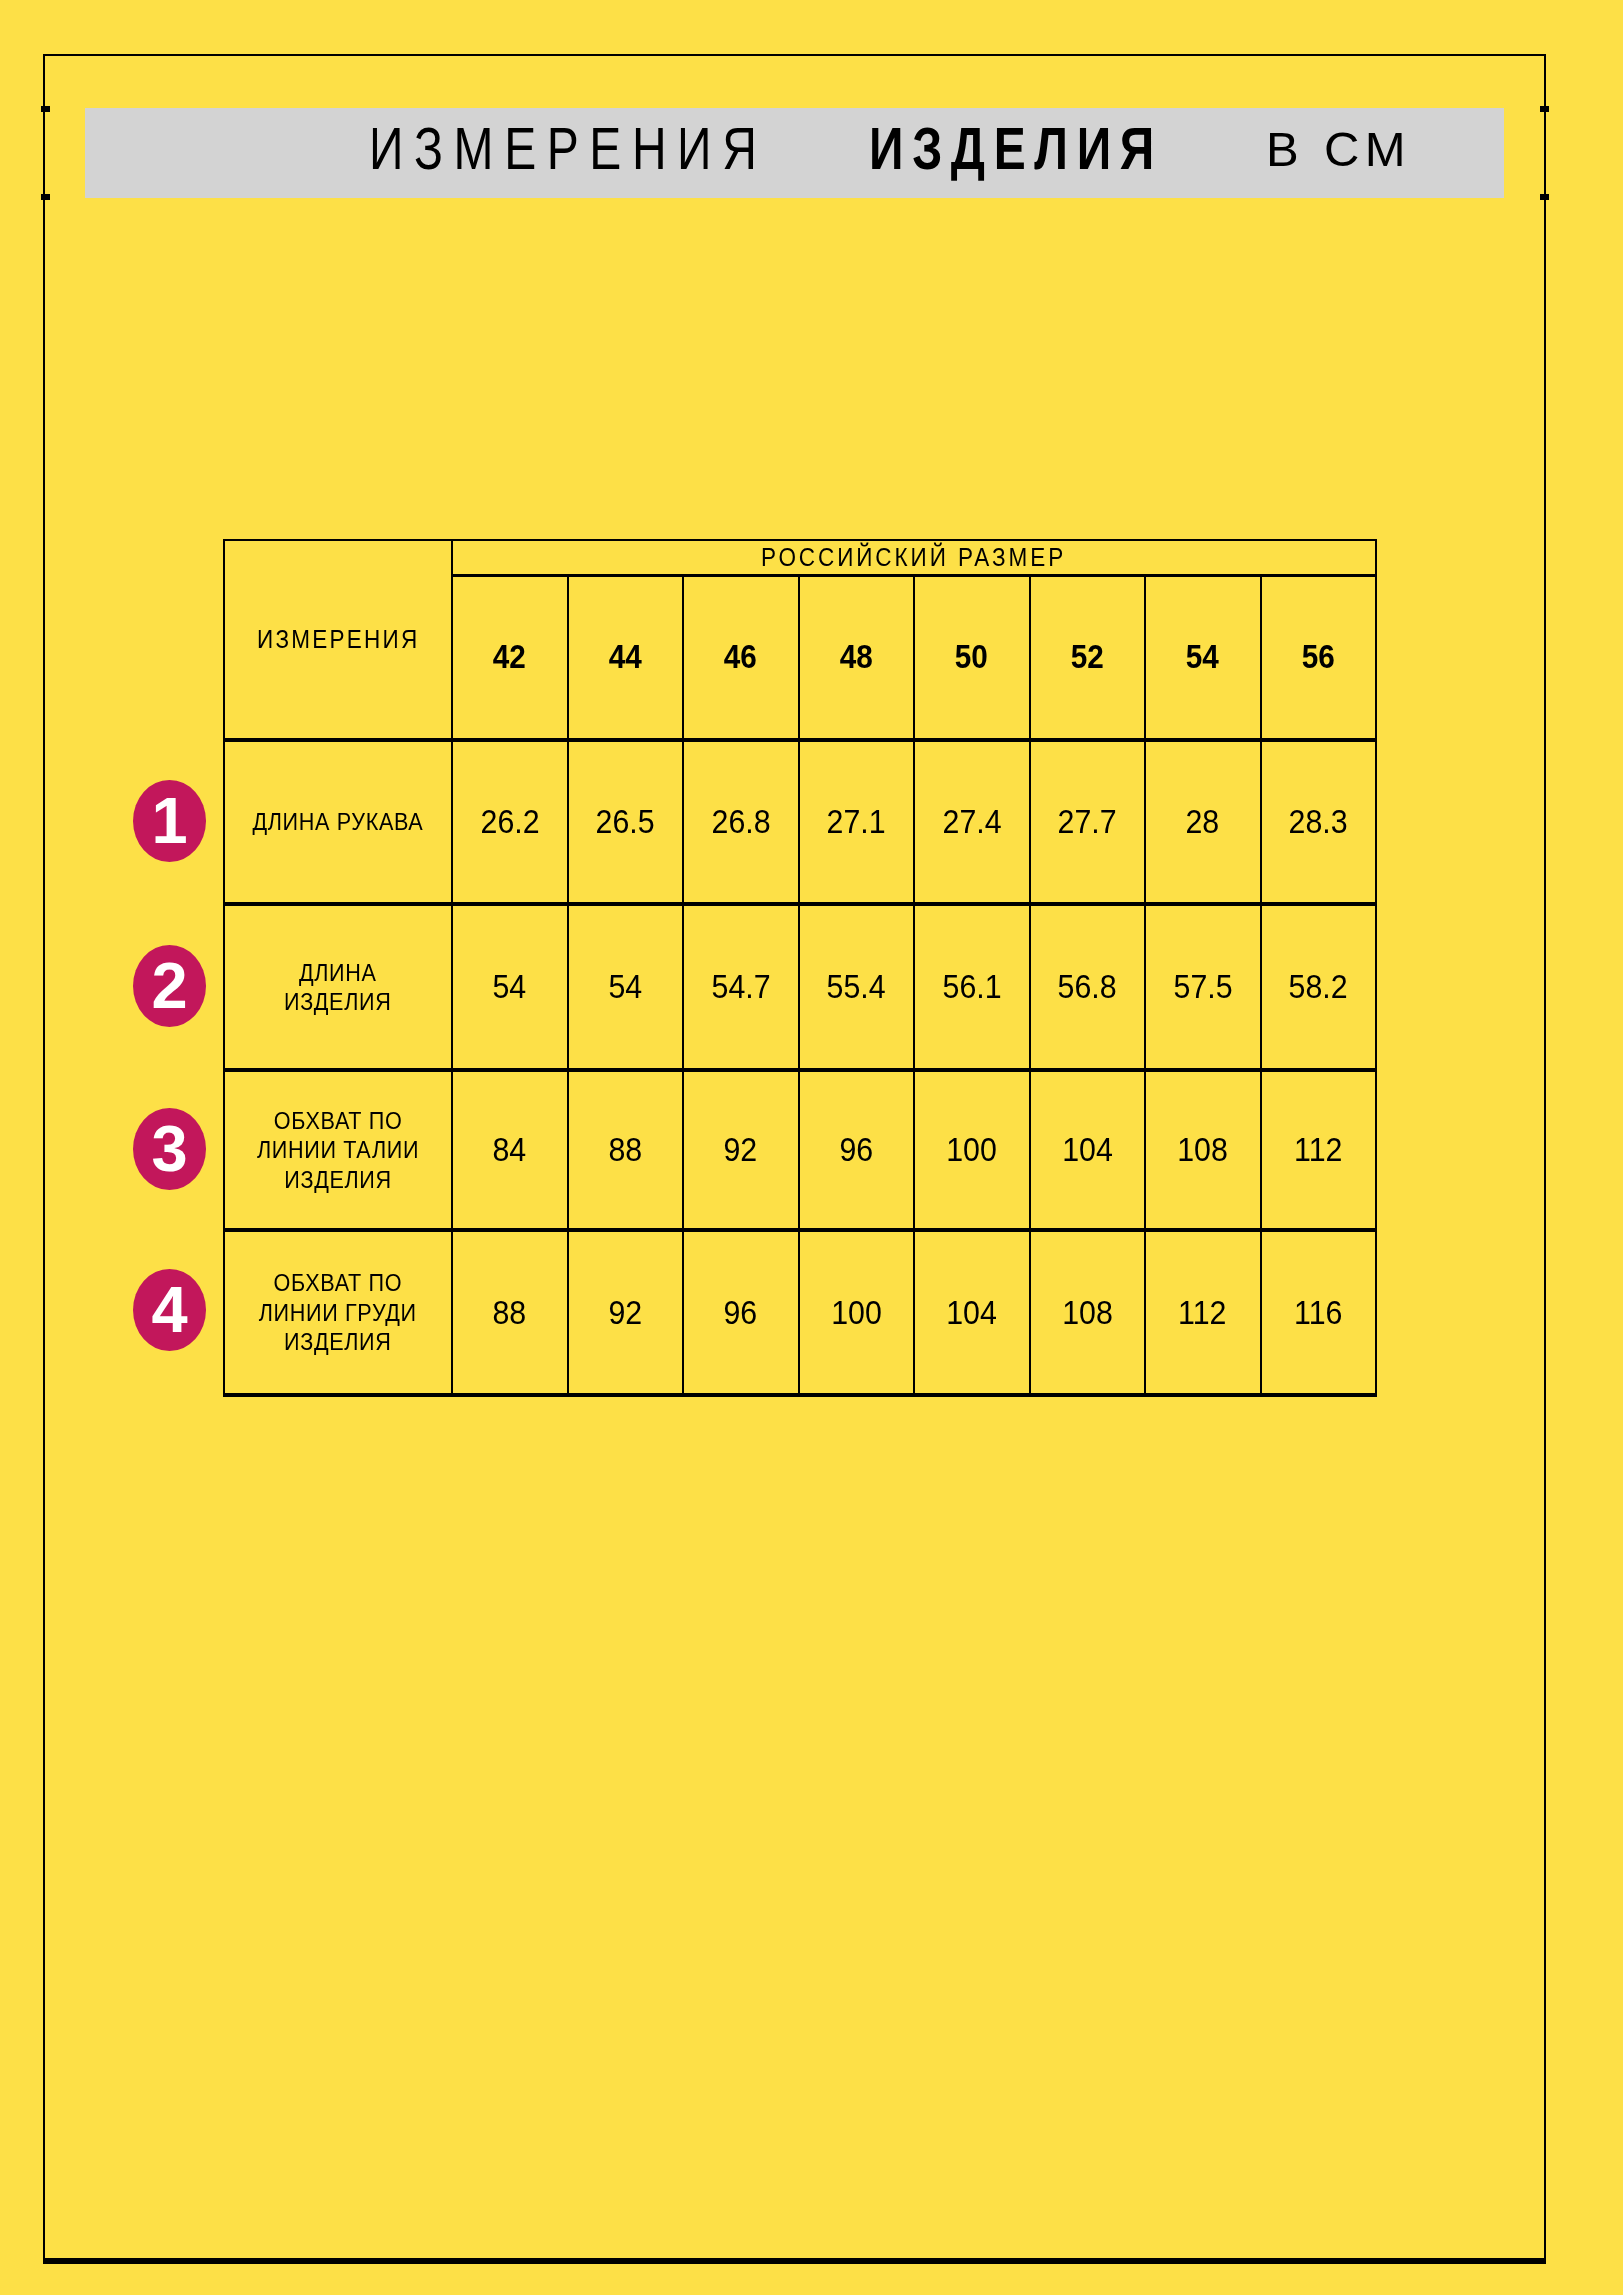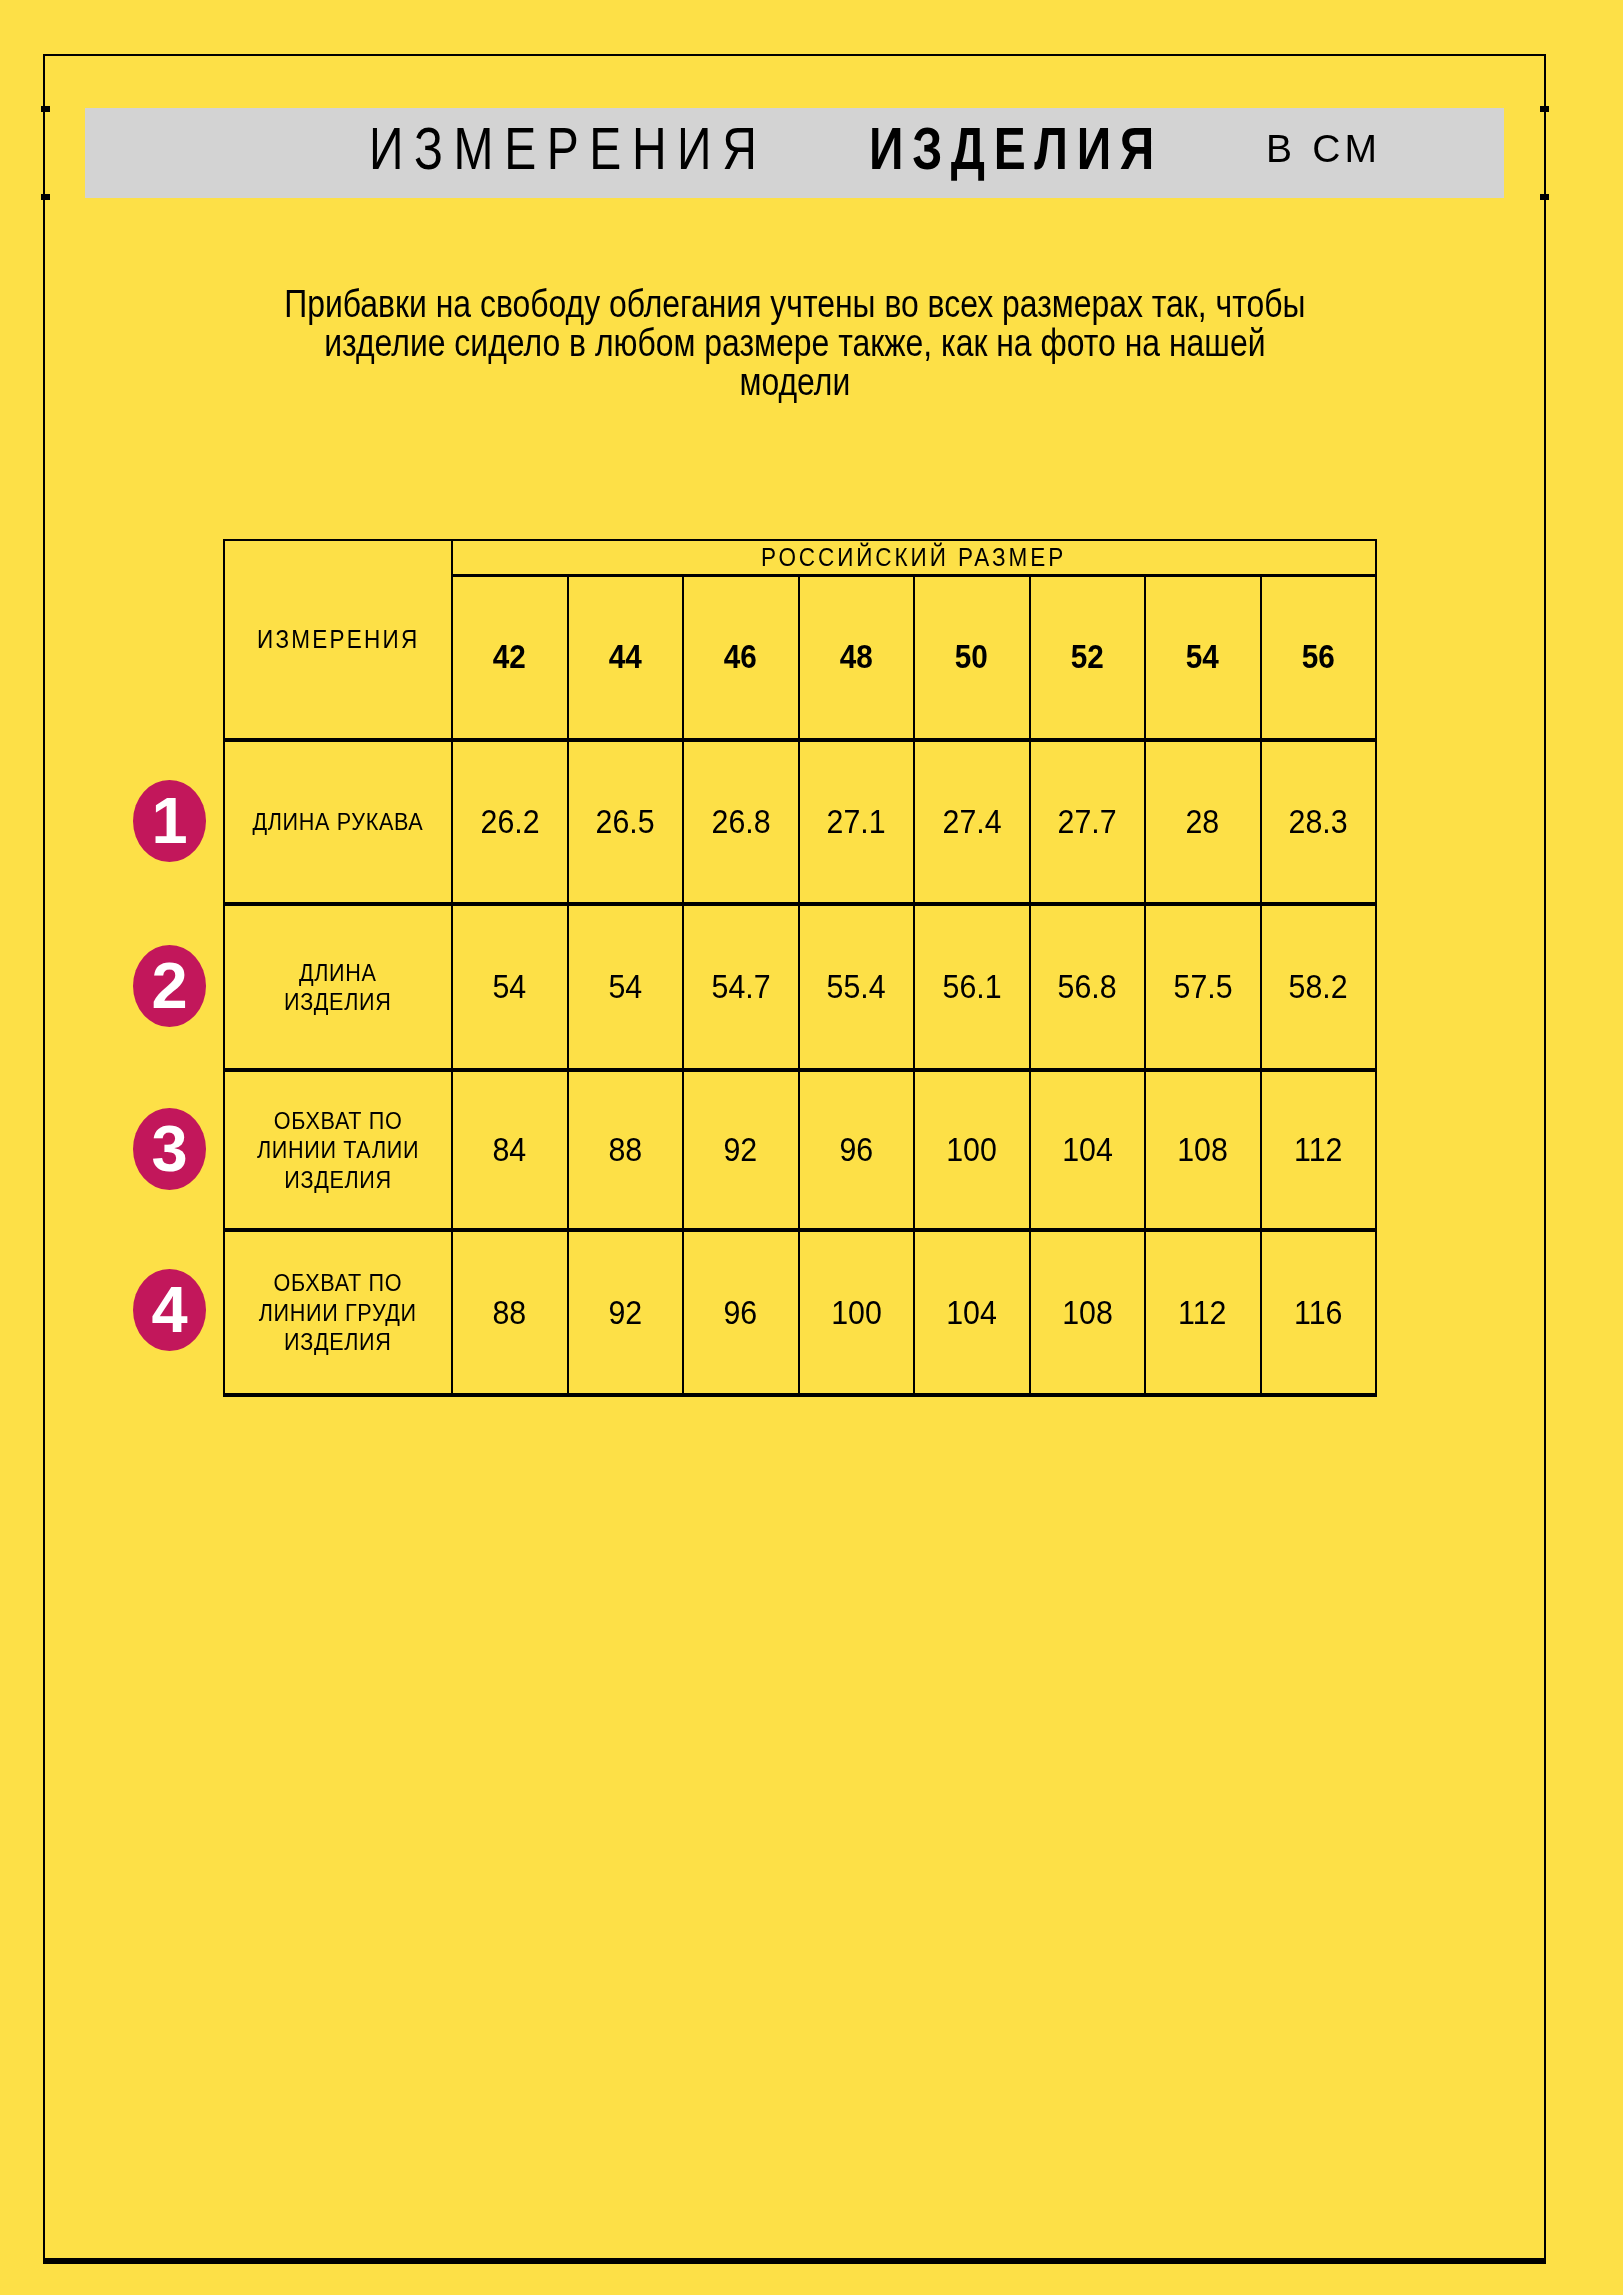--- a/index.html
+++ b/index.html
@@ -36,21 +36,21 @@
   .banner span{position:absolute;top:0;line-height:82px;white-space:nowrap;}
   .title-main{
     left:284px;font-size:60px;letter-spacing:0.22em;
     display:inline-block;transform:scaleX(0.8);transform-origin:left center;
   }
   .title-bold{
     left:784px;font-size:60px;font-weight:bold;letter-spacing:0.18em;
     display:inline-block;transform:scaleX(0.8);transform-origin:left center;
   }
   .title-unit{
-    left:1181px;top:6.5px;font-size:39px;letter-spacing:0.12em;
+    left:1181px;top:6.5px;font-size:49px;letter-spacing:0.12em;
   }
   
   .product-code{
     position:absolute;left:43px;top:233px;width:1503px;
     text-align:center;font-size:39px;line-height:41px;letter-spacing:0.08em;
   }
   .description{
     position:absolute;left:43px;top:285px;width:1503px;text-align:center;
   }
   .description .cond{
@@ -129,25 +129,20 @@
   <div class="tick" style="left:1540px;top:106px;"></div>
   <div class="tick" style="left:1540px;top:194px;"></div>
 
   <div class="banner">
     <span class="title-main">ИЗМЕРЕНИЯ</span>
     <span class="title-bold">ИЗДЕЛИЯ</span>
     <span class="title-unit">В СМ</span>
   </div>
 
 
-  <div class="description">
-    <span class="cond">Прибавки на свободу облегания учтены во всех размерах так, чтобы
-изделие сидело в любом размере также, как на фото на нашей
-модели</span>
-  </div>
 
   <table class="size-table">
     <colgroup>
       <col style="width:228px">
       <col>
         <col>
         <col>
         <col>
         <col>
         <col>

